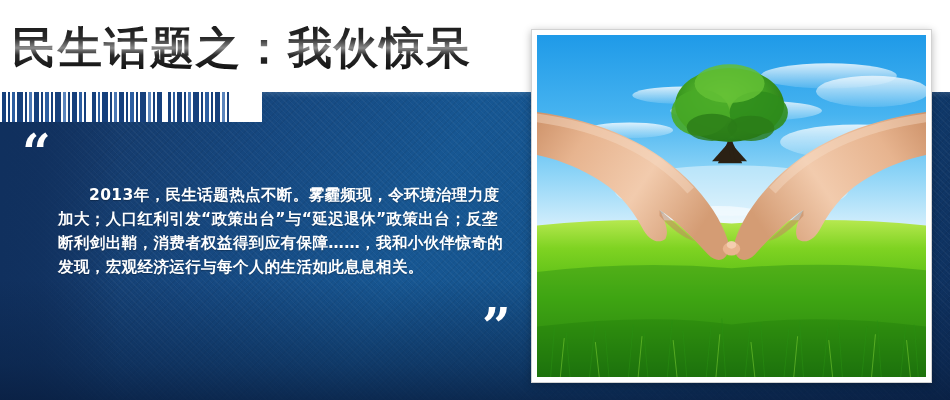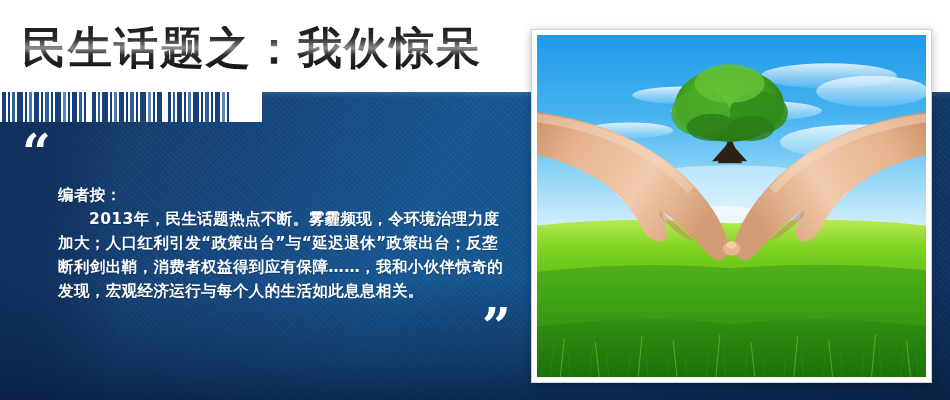--- a/index.html
+++ b/index.html
@@ -57,21 +57,21 @@
 
   
   .header-white {
     position: absolute;
     left: 0; top: 0; width: 950px; height: 92px;
     background: #ffffff;
   }
 
   .page-title {
     position: absolute;
-    left: 22px; top: 26px;
+    left: 12px; top: 26px;
     font-family: "DejaVu Serif", "Liberation Serif", serif;
     font-size: 44px;
     font-weight: bold;
     letter-spacing: 2px;
     line-height: 1;
     white-space: nowrap;
     background: linear-gradient(to bottom,
         #1c1c1c 0%, #2a2a2a 28%, #8a8a8a 50%, #2b2b2b 66%, #111111 100%);
     -webkit-background-clip: text;
     background-clip: text;
@@ -197,21 +197,20 @@
   </div>
 
   <div class="barcode-strip">
     <div class="barcode-bars"></div>
   </div>
 
   <div class="quote-open">“</div>
   <div class="quote-close">”</div>
 
   <div class="quote-body">
-    <span class="quote-lead">编者按：</span>
     <span class="quote-para">2013年，民生话题热点不断。雾霾频现，令环境治理力度加大；人口红利引发“政策出台”与“延迟退休”政策出台；反垄断利剑出鞘，消费者权益得到应有保障……，我和小伙伴惊奇的发现，宏观经济运行与每个人的生活如此息息相关。</span>
   </div>
 
   <div class="photo-frame">
     <div class="photo">
       <svg viewBox="0 0 400 352" preserveAspectRatio="none">
         <defs>
           <linearGradient id="skyG" x1="0" y1="0" x2="0" y2="1">
             <stop offset="0%" stop-color="#1f9ae8"></stop>
             <stop offset="35%" stop-color="#46b3f0"></stop>

